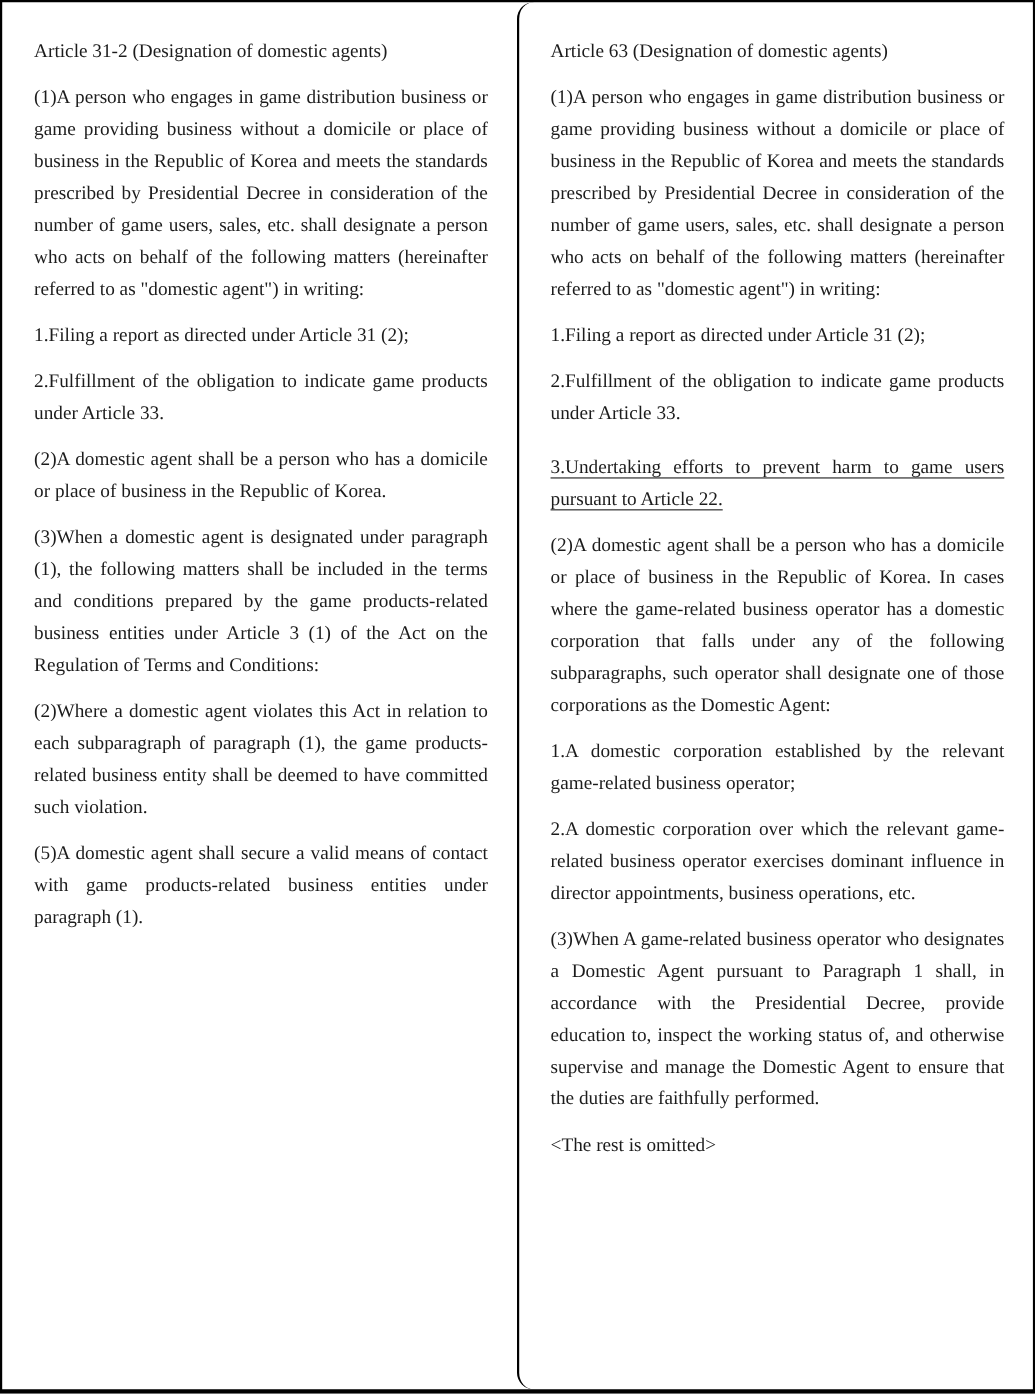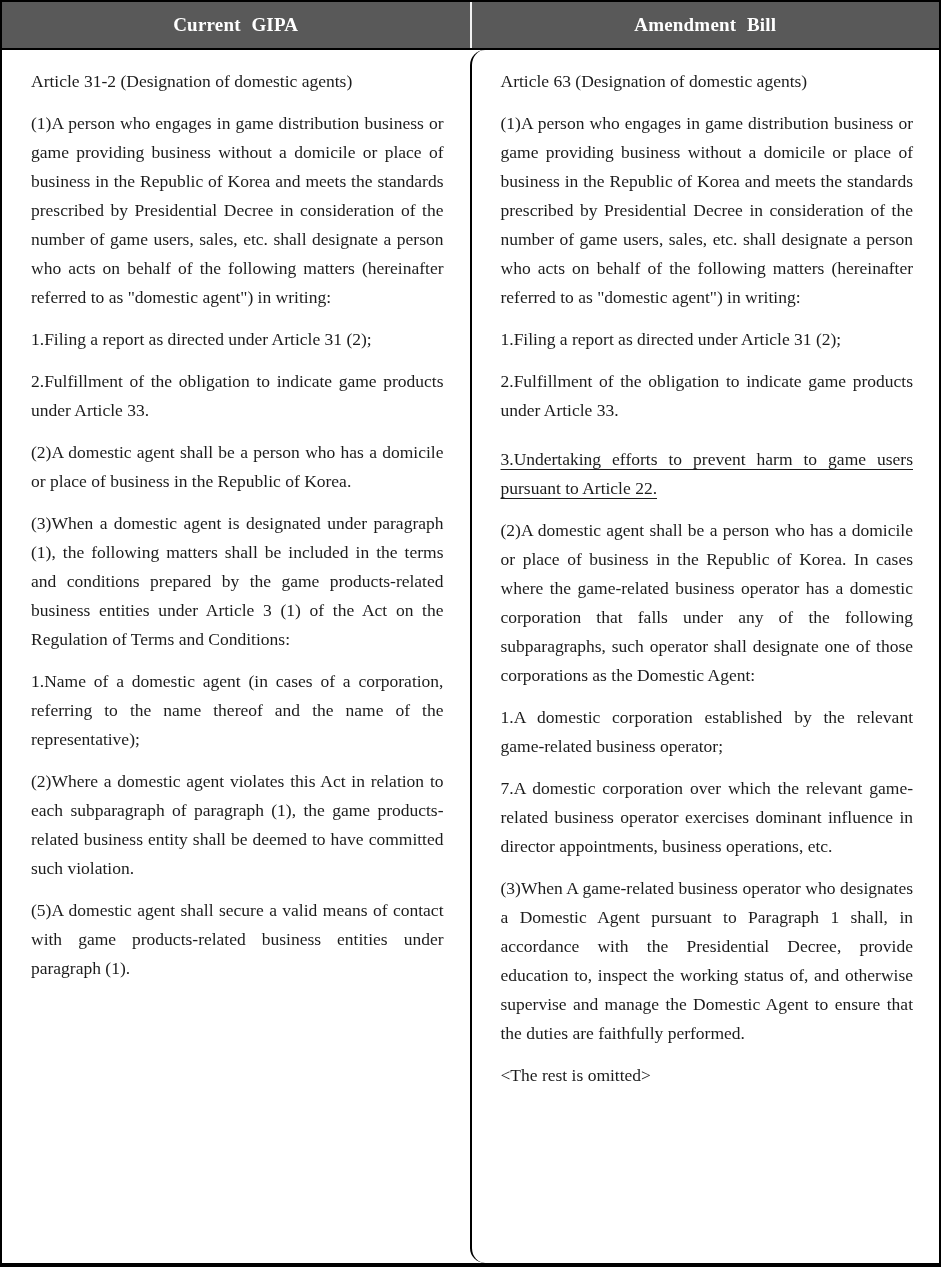--- a/index.html
+++ b/index.html
@@ -46,21 +46,21 @@
     border-left: 2px solid #f2f2f2;
   }
   .body-row {
     display: flex;
     flex: 1 1 auto;
     overflow: hidden;
   }
   .column {
     flex: 1 1 0;
     box-sizing: border-box;
-    padding: 17px 26px 8px 29px;
+    padding: 30px 26px 8px 29px;
     overflow: hidden;
   }
   .column + .column {
     border-left: 2px solid #000000;
     border-radius: 15px;
   }
   .para {
     font-size: 17.5px;
     line-height: 29px;
     color: #1c1c1c;
@@ -73,43 +73,38 @@
     text-decoration-thickness: 1px;
     text-underline-offset: 4px;
     margin-top: 20px;
   }
 </style>
 </head>
 <body>
 
 <div class="page">
   <div class="comparison-table">
-    <div class="header-row">
-      <div class="header-cell">Current GIPA</div>
-      <div class="header-cell">Amendment Bill</div>
-    </div>
     <div class="body-row">
       <div class="column">
           <div class="para">Article 31-2 (Designation of domestic agents)</div>
           <div class="para">(1)A person who engages in game distribution business or game providing business without a domicile or place of business in the Republic of Korea and meets the standards prescribed by Presidential Decree in consideration of the number of game users, sales, etc. shall designate a person who acts on behalf of the following matters (hereinafter referred to as "domestic agent") in writing:</div>
           <div class="para">1.Filing a report as directed under Article 31 (2);</div>
           <div class="para">2.Fulfillment of the obligation to indicate game products under Article 33.</div>
           <div class="para">(2)A domestic agent shall be a person who has a domicile or place of business in the Republic of Korea.</div>
           <div class="para">(3)When a domestic agent is designated under paragraph (1), the following matters shall be included in the terms and conditions prepared by the game products-related business entities under Article 3 (1) of the Act on the Regulation of Terms and Conditions:</div>
-          <div class="para">1.Name of a domestic agent (in cases of a corporation, referring to the name thereof and the name of the representative);</div>
           <div class="para">(2)Where a domestic agent violates this Act in relation to each subparagraph of paragraph (1), the game products-related business entity shall be deemed to have committed such violation.</div>
           <div class="para">(5)A domestic agent shall secure a valid means of contact with game products-related business entities under paragraph (1).</div>
         </div>
       <div class="column">
           <div class="para">Article 63 (Designation of domestic agents)</div>
           <div class="para">(1)A person who engages in game distribution business or game providing business without a domicile or place of business in the Republic of Korea and meets the standards prescribed by Presidential Decree in consideration of the number of game users, sales, etc. shall designate a person who acts on behalf of the following matters (hereinafter referred to as "domestic agent") in writing:</div>
           <div class="para">1.Filing a report as directed under Article 31 (2);</div>
           <div class="para">2.Fulfillment of the obligation to indicate game products under Article 33.</div>
           <div class="para underline">3.Undertaking efforts to prevent harm to game users pursuant to Article 22.</div>
           <div class="para">(2)A domestic agent shall be a person who has a domicile or place of business in the Republic of Korea. In cases where the game-related business operator has a domestic corporation that falls under any of the following subparagraphs, such operator shall designate one of those corporations as the Domestic Agent:</div>
           <div class="para">1.A domestic corporation established by the relevant game-related business operator;</div>
-          <div class="para">7.A domestic corporation over which the relevant game-related business operator exercises dominant influence in director appointments, business operations, etc.</div>
+          <div class="para">2.A domestic corporation over which the relevant game-related business operator exercises dominant influence in director appointments, business operations, etc.</div>
           <div class="para">(3)When A game-related business operator who designates a Domestic Agent pursuant to Paragraph 1 shall, in accordance with the Presidential Decree, provide education to, inspect the working status of, and otherwise supervise and manage the Domestic Agent to ensure that the duties are faithfully performed.</div>
           <div class="para">&lt;The rest is omitted&gt;</div>
         </div>
     </div>
   </div>
 </div>
 
 </body></html>

